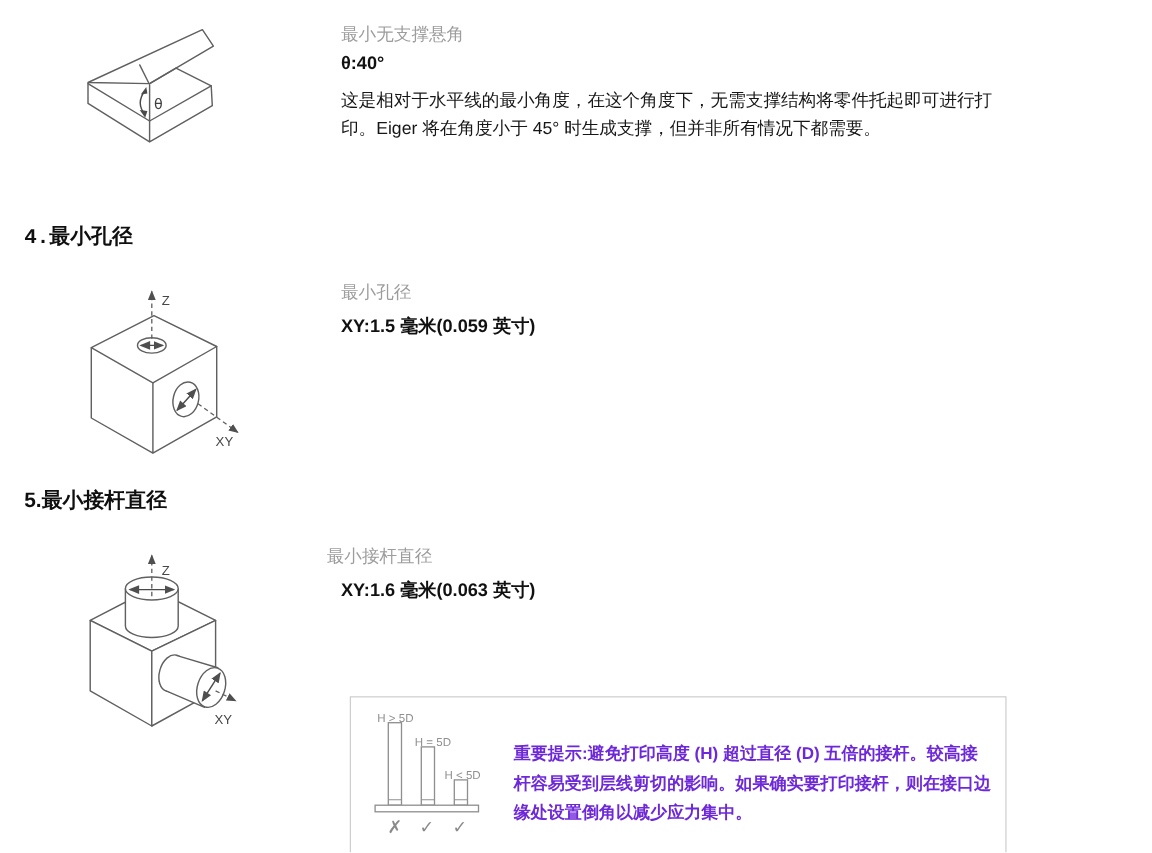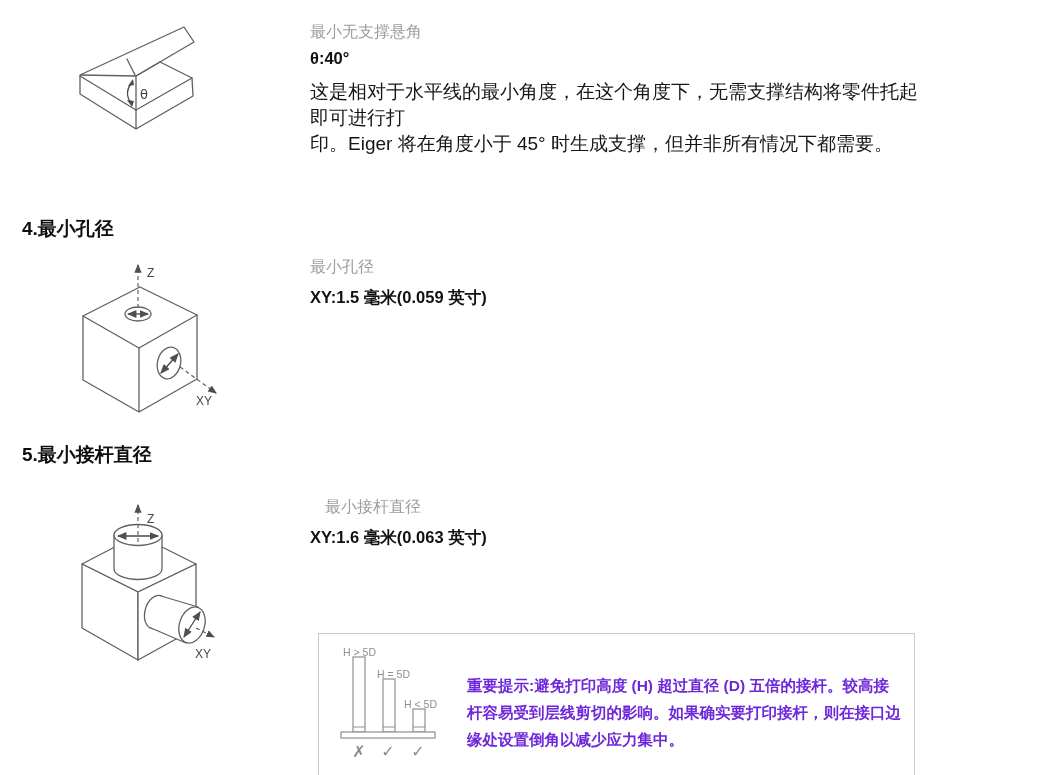--- a/index.html
+++ b/index.html
@@ -1,21 +1,21 @@
 <!DOCTYPE html>
 <html><head>
 <meta charset="utf-8">
 <style>
   html,body{margin:0;padding:0;background:#ffffff;}
   body{font-family:"Liberation Sans","DejaVu Sans",sans-serif;color:#1a1a1a;}
   .page{position:relative;width:1047px;height:775px;background:#fff;overflow:hidden;}
   .abs{position:absolute;}
   .subtitle{color:#9d9d9d;font-size:16px;line-height:20px;}
   .value{font-weight:bold;font-size:16.5px;line-height:23px;white-space:pre-line;color:#111;}
-  .para{font-size:19px;line-height:26px;white-space:pre-line;color:#161616;width:620px;}
+  .para{font-size:16px;line-height:26px;white-space:pre-line;color:#161616;width:620px;}
   .num-h{font-weight:bold;font-size:19px;color:#0f0f0f;}
   .note-box{border:1px solid #c9c9c9;background:#fff;box-sizing:border-box;}
   .note-text{font-weight:bold;font-size:15.5px;line-height:27px;white-space:pre-line;width:445px;color:#6d28d9;}
   
   .ln{fill:none;stroke:#606060;stroke-width:1.3;stroke-linecap:round;stroke-linejoin:round;}
   .lnf{fill:#ffffff;stroke:#606060;stroke-width:1.3;stroke-linejoin:round;}
   .lnd{fill:none;stroke:#606060;stroke-width:1.2;stroke-dasharray:4 3;}
   .arr{stroke:#4a4a4a;stroke-width:1.3;fill:none;}
   .figlbl{font:12px "Liberation Sans",sans-serif;fill:#474747;}
   .theta{font:13px "DejaVu Sans",sans-serif;fill:#3f3f3f;}
@@ -47,21 +47,21 @@
       <polygon points="62,93 57,86 64,87" fill="#4a4a4a"></polygon>
     </g>
     <text class="theta" x="70" y="85">θ</text>
   </svg>
 
   <div class="abs subtitle" style="left:310px;top:22px;">最小无支撑悬角</div>
   <div class="abs value" style="left:310px;top:47px;">θ:40°</div>
   <div class="abs para" style="left:310px;top:79px;">这是相对于水平线的最小角度，在这个角度下，无需支撑结构将零件托起即可进行打
 印。Eiger 将在角度小于 45° 时生成支撑，但并非所有情况下都需要。</div>
 
-  <div class="abs num-h" style="left:22px;top:216px;">4.最小孔径</div>
+  <div class="abs num-h" style="left:22px;top:202px;font-family:Liberation Mono, monospace;">4.最小孔径</div>
 
   <svg class="abs" style="left:76px;top:250px;" width="155" height="165" viewBox="0 0 155 165">
     <defs>
       <marker id="f2e" orient="auto" markerWidth="8" markerHeight="6" refX="6.5" refY="3">
         <path d="M0,0 L7.5,3 L0,6 Z" fill="#4f4f4f"></path>
         </marker>
       <marker id="f2s" orient="auto" markerWidth="8" markerHeight="6" refX="1" refY="3">
         <path d="M7.5,0 L0,3 L7.5,6 Z" fill="#4f4f4f"></path>
         </marker>
     </defs>
@@ -121,21 +121,21 @@
       <path class="ln" d="M85,106 L122,117 M75,138 L110,153"></path>
       <ellipse class="lnf" cx="116" cy="135" rx="12.5" ry="18.5" transform="rotate(18 116 135)"></ellipse>
       <line class="arr" x1="108" y1="147" x2="124" y2="122" marker-start="url(#f3s)" marker-end="url(#f3e)"></line>
     </g>
     <g>
       <path class="lnd" d="M120,138 L138,147" marker-end="url(#f3e)"></path>
     </g>
     <text class="figlbl" x="119" y="168">XY</text>
   </svg>
 
-  <div class="abs subtitle" style="left:325px;top:497px;">最小接杆直径</div>
+  <div class="abs subtitle" style="left:297px;top:497px;">最小接杆直径</div>
   <div class="abs value" style="left:310px;top:526px;">XY:1.6 毫米(0.063 英寸)</div>
 
   <div class="abs note-box" style="left:318px;top:633px;width:597px;height:144px;">
     <svg class="abs" style="left:17px;top:7px;" width="110" height="122" viewBox="0 0 110 122">
       <text class="cbl" x="7" y="15">H &gt; 5D</text>
       <rect class="cbar" x="17" y="16" width="12" height="75"></rect>
       <line class="ctick" x1="17" y1="86" x2="29" y2="86"></line>
       <text class="cbl" x="41" y="37">H = 5D</text>
       <rect class="cbar" x="47" y="38" width="12" height="53"></rect>
       <line class="ctick" x1="47" y1="86" x2="59" y2="86"></line>

